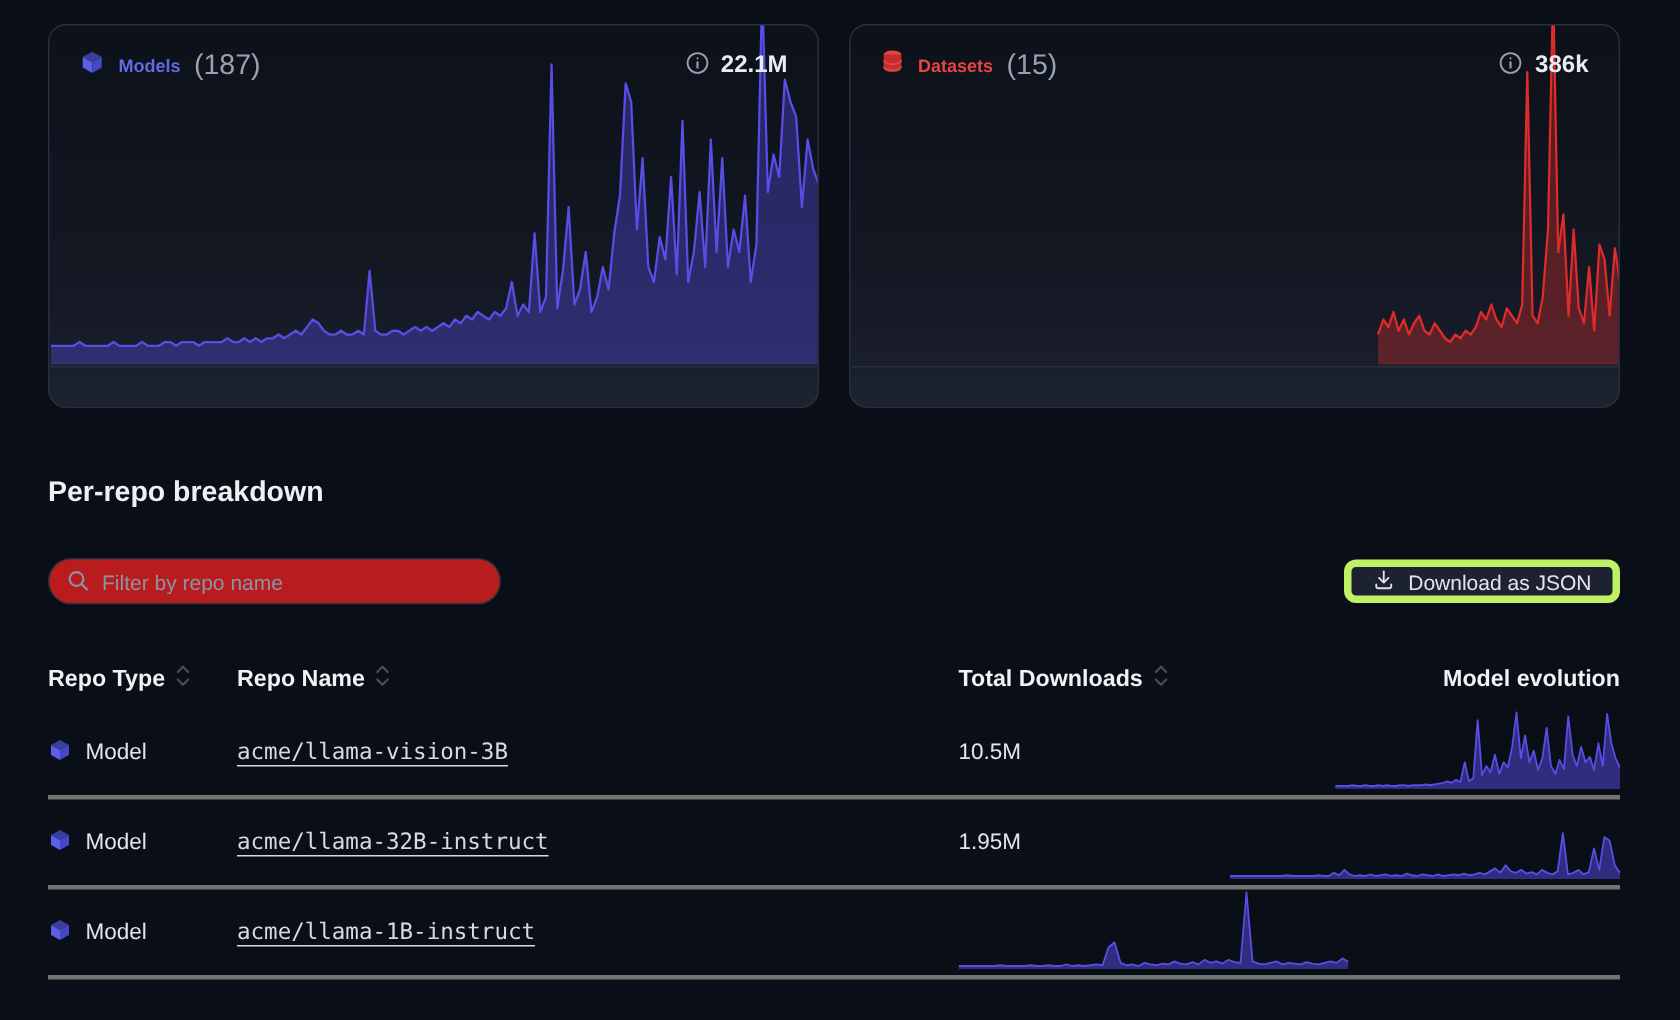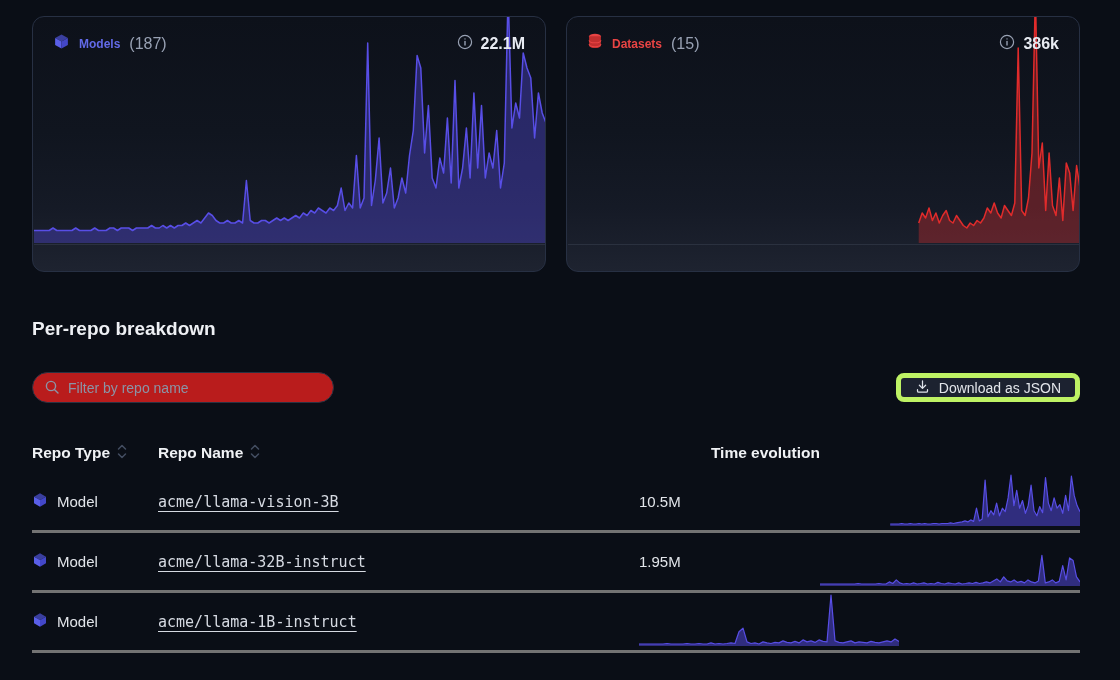--- a/index.html
+++ b/index.html
@@ -25,21 +25,21 @@
   }
   .card-header {
     display:flex; align-items:center; justify-content:space-between;
     padding:16px 20px 0 20px;
     position:relative; z-index:2;
   }
   .card-title-group { display:flex; align-items:center; gap:9px; }
   .card-title { font-size:12px; font-weight:700; }
   .card-title.models { color:#626ae8; }
   .card-title.datasets { color:#e84444; }
-  .card-count { font-size:16px; color:#98a1b3; font-weight:400; }
+  .card-count { font-size:19px; color:#98a1b3; font-weight:400; }
   .card-total-group { display:flex; align-items:center; gap:8px; }
   .card-total { font-size:16px; font-weight:700; color:#e8ebf2; }
   .card-chart {
     position:absolute; left:1px; right:1px; bottom:26px; height:160px;
     border-bottom:1px solid rgba(130,140,170,0.16);
     z-index:1;
   }
 
   
   .section-title { margin-top:46px; font-size:19px; font-weight:700; color:#eef0f4; }
@@ -201,22 +201,31 @@
       </div>
       <div class="th">
         <span>Repo Name</span>
         <span>
           <svg width="10" height="15" viewBox="0 0 10 15" fill="none" stroke="#434d61" stroke-width="1.5" stroke-linecap="round" stroke-linejoin="round">
             <path d="M1.5 5 L5 1.5 L8.5 5"></path>
               <path d="M1.5 10 L5 13.5 L8.5 10"></path>
           </svg>
         </span>
       </div>
+      <div class="th">
+        <span>Total Downloads</span>
+        <span>
+          <svg width="10" height="15" viewBox="0 0 10 15" fill="none" stroke="#434d61" stroke-width="1.5" stroke-linecap="round" stroke-linejoin="round">
+            <path d="M1.5 5 L5 1.5 L8.5 5"></path>
+              <path d="M1.5 10 L5 13.5 L8.5 10"></path>
+          </svg>
+        </span>
+      </div>
       <div class="th right">
-        <span>Time evolution</span>
+        <span>Model evolution</span>
       </div>
     </div>
     <div id="tbody">
   <div class="trow">
     <div class="cell-type">
       <span>
         <svg width="16" height="16" viewBox="0 0 24 24">
           <path d="M12 2 L21 7 L12 12 L3 7 Z" fill="#3a3f9e"></path>
           <path d="M3 7 L12 12 L12 22 L3 17 Z" fill="#5a5fe8"></path>
           <path d="M21 7 L12 12 L12 22 L21 17 Z" fill="#4347c8"></path>

